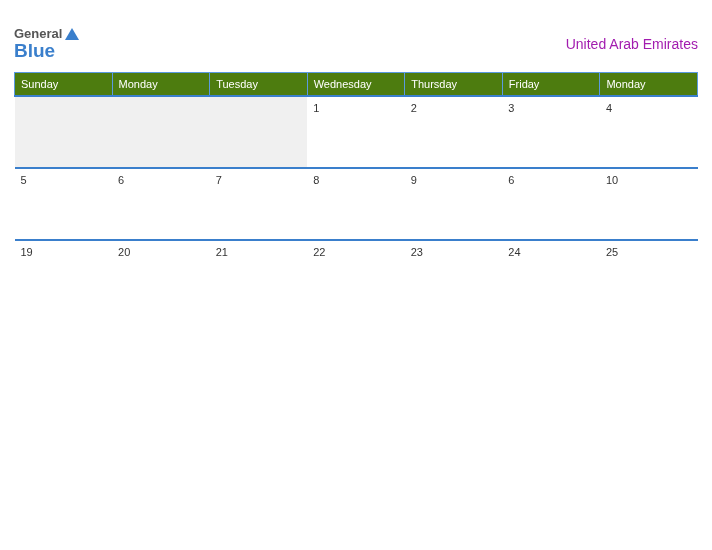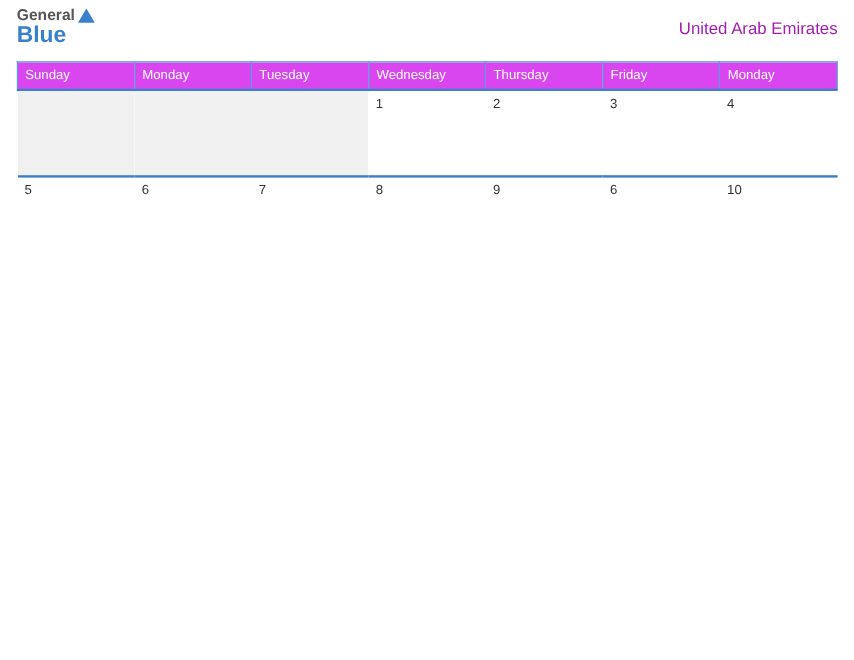--- a/index.html
+++ b/index.html
@@ -8,21 +8,21 @@
       height: 550px;
       background: #fff;
       font-family: Arial, sans-serif;
       overflow: hidden;
     }
 
     .page {
       width: 712px;
       height: 550px;
       background: #fff;
-      padding: 2px 14px 10px 14px;
+      padding: 23px 14px 10px 14px;
     }
 
     
     .header {
       display: flex;
       align-items: center;
       justify-content: space-between;
       margin-bottom: 8px;
       padding: 4px 0;
     }
@@ -34,21 +34,21 @@
       min-width: 140px;
     }
 
     
     .calendar {
       width: 100%;
       border-collapse: collapse;
     }
 
     .calendar thead tr th {
-      background: #d946ef;
+      background: #4d7c0f;
       color: #fff;
       font-size: 11px;
       font-weight: normal;
       text-align: left;
       padding: 5px 6px;
       border: 1px solid #5a9ae0;
     }
 
     .calendar tbody tr {
       border-top: 2px solid #3a7fcc;
@@ -138,20 +138,29 @@
         </tr>
         <tr>
           <td><span class="day-number">5</span></td>
           <td><span class="day-number">6</span></td>
           <td><span class="day-number">7</span></td>
           <td><span class="day-number">8</span></td>
           <td><span class="day-number">9</span></td>
           <td><span class="day-number">6</span></td>
           <td><span class="day-number">10</span></td>
         </tr>
+        <tr>
+          <td><span class="day-number">19</span></td>
+          <td><span class="day-number">20</span></td>
+          <td><span class="day-number">21</span></td>
+          <td><span class="day-number">22</span></td>
+          <td><span class="day-number">23</span></td>
+          <td><span class="day-number">24</span></td>
+          <td><span class="day-number">25</span></td>
+        </tr>
       </tbody>
   </table>
 </div>
 
 <style>
   .header {
     display: flex;
     align-items: center;
     justify-content: space-between;
     margin-bottom: 8px;

